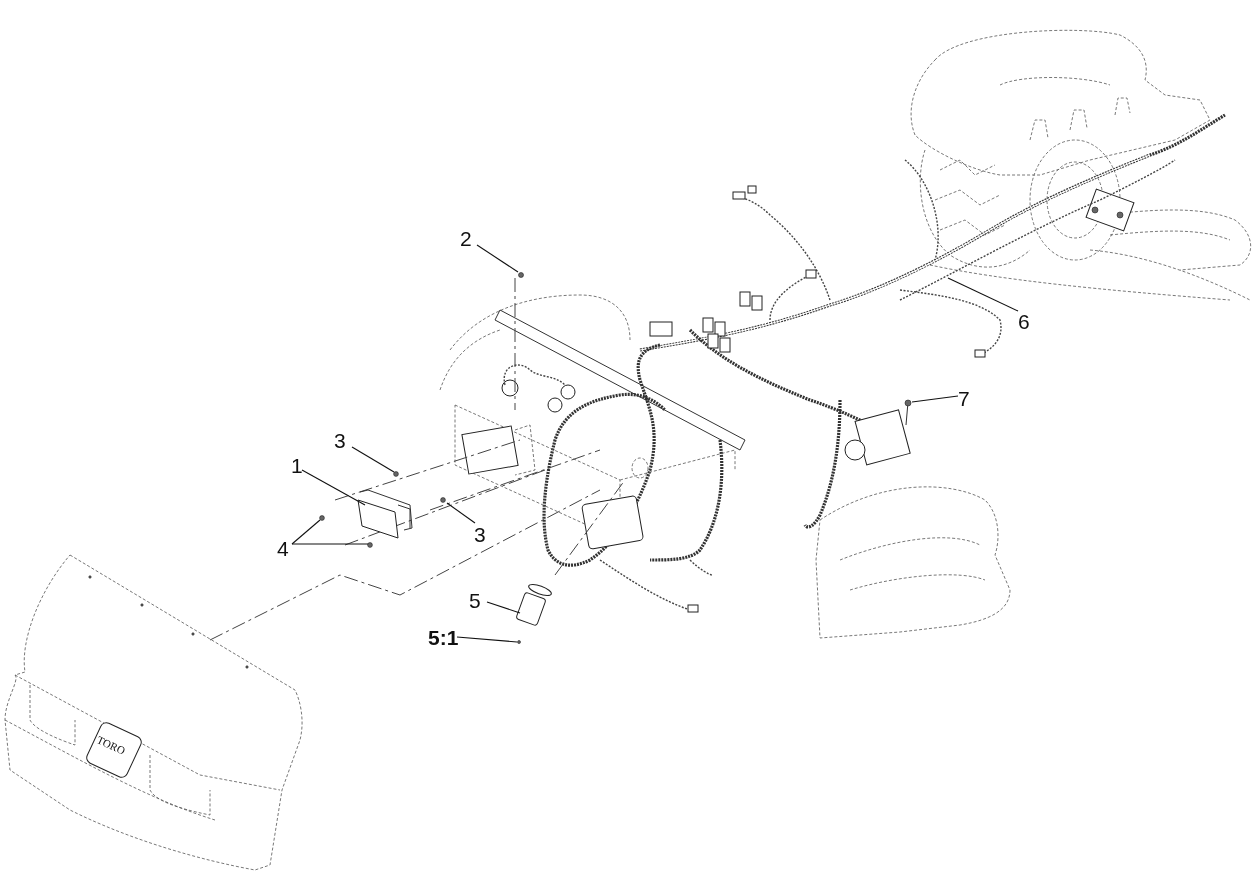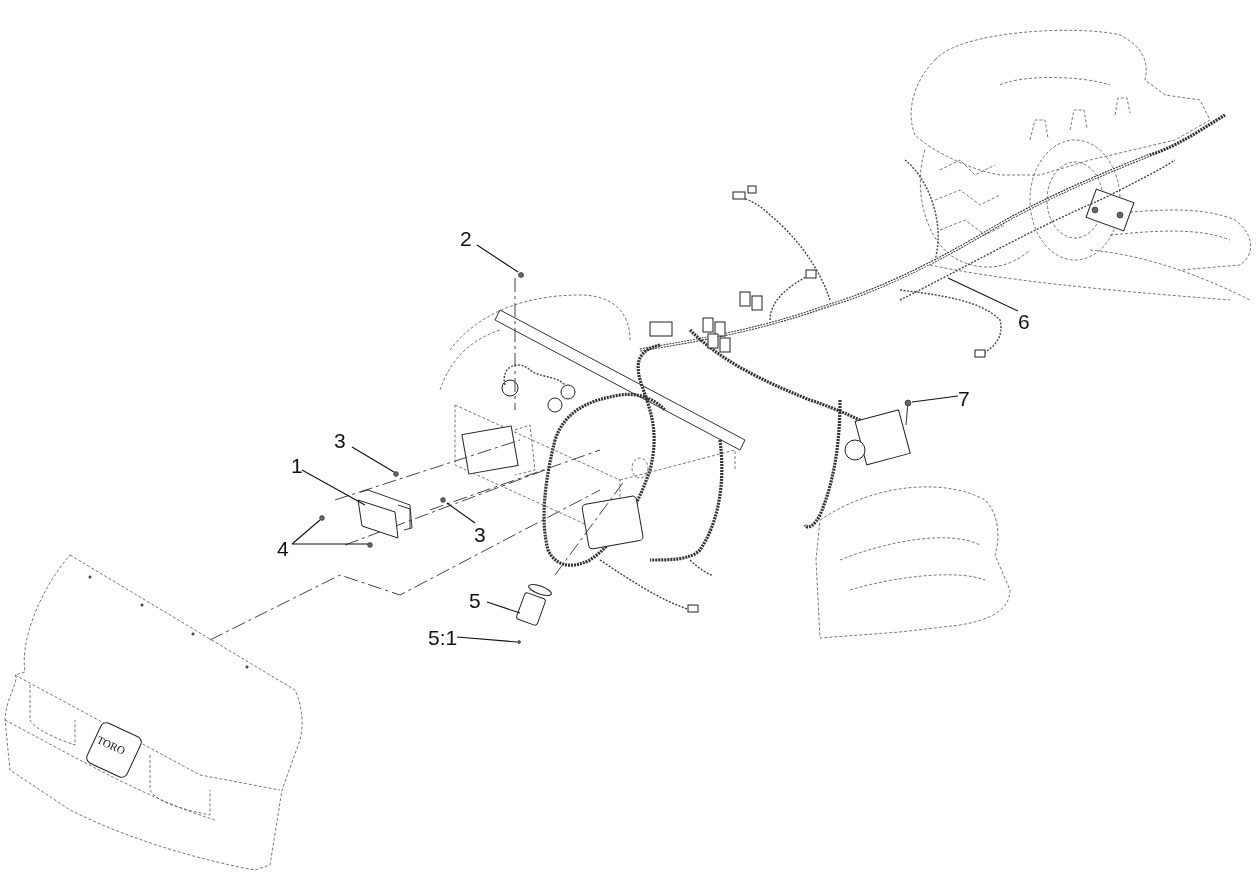--- a/index.html
+++ b/index.html
@@ -160,15 +160,15 @@
 </svg>
 
 <div class="callout" style="left:96px;top:740px;font-size:11px;font-family:'Liberation Serif',serif;transform:rotate(25deg);">TORO</div>
 
 <div class="callout" style="left:291px;top:455px;">1</div>
 <div class="callout" style="left:460px;top:228px;">2</div>
 <div class="callout" style="left:334px;top:430px;">3</div>
 <div class="callout" style="left:474px;top:524px;">3</div>
 <div class="callout" style="left:277px;top:538px;">4</div>
 <div class="callout" style="left:469px;top:590px;">5</div>
-<div class="callout" style="left:428px;top:627px;">5:1</div>
+<div class="callout" style="left:428px;top:627px;font-weight:bold;">5:1</div>
 <div class="callout" style="left:1018px;top:311px;">6</div>
 <div class="callout" style="left:958px;top:388px;">7</div>
 
 </body></html>

